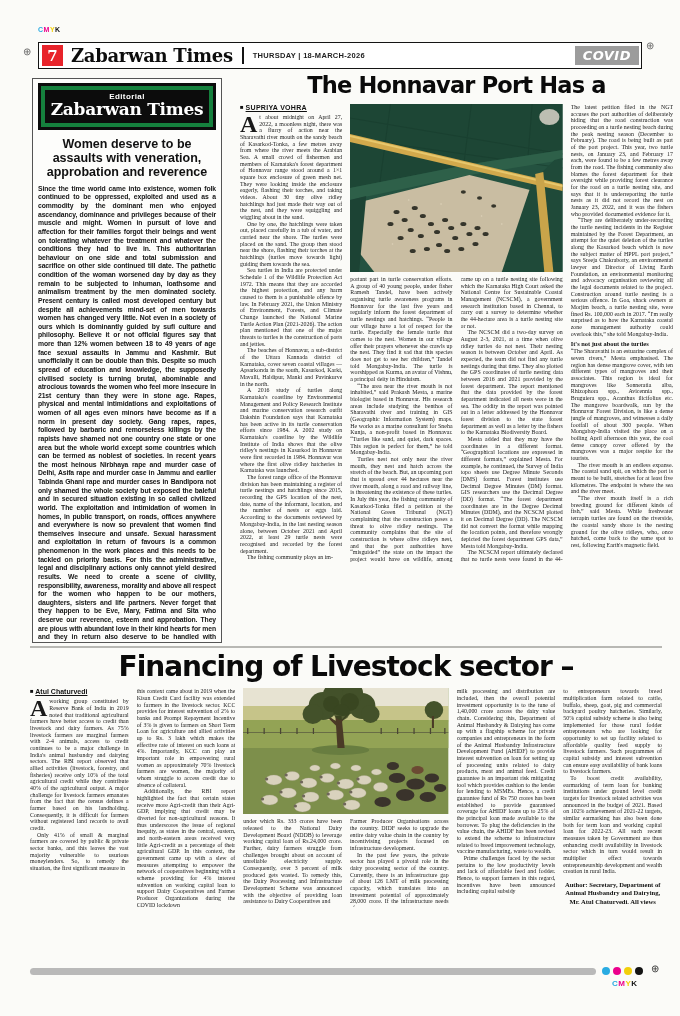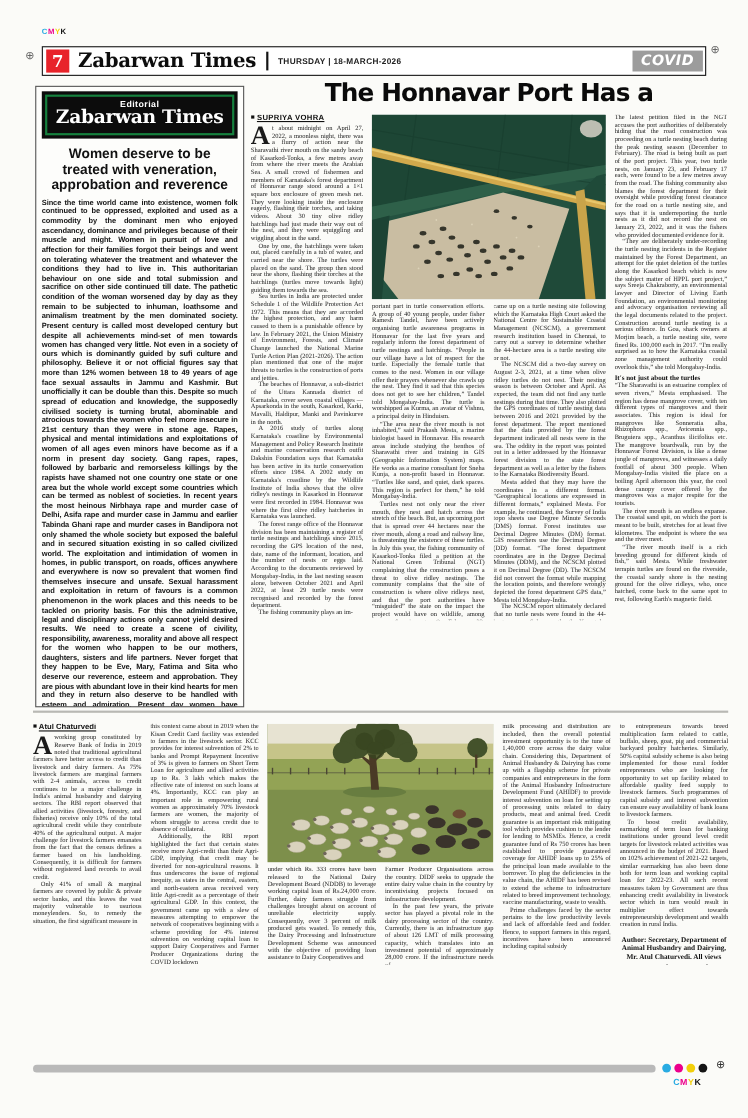--- a/index.html
+++ b/index.html
@@ -21,39 +21,39 @@
   .pageno{width:21px;height:21px;margin-left:3px;background:#e8232a;color:#fff;font-family:"DejaVu Serif",serif;font-weight:bold;font-size:15px;display:flex;align-items:center;justify-content:center;}
   .masthead{font-family:"DejaVu Serif",serif;font-weight:bold;font-size:18px;margin-left:8px;letter-spacing:-.3px;color:#0d0d0d;}
   .mast-div{width:2px;height:17px;background:#141414;margin:0 9px;}
   .dateline{font-size:7.5px;font-weight:bold;letter-spacing:.3px;color:#222;}
   .mb-spacer{flex:1;}
   .edit-badge{background:#9c9c9c;color:#fff;font-weight:900;font-style:italic;font-size:13px;font-family:"DejaVu Sans",sans-serif;padding:2px 8px;margin-right:2px;letter-spacing:.5px;}
 
   
   .editorial{position:absolute;left:32px;top:78px;width:190px;height:565px;border:1px solid #555;background:#fdfdfb;box-sizing:border-box;padding:4px 5px;overflow:hidden;}
   .ed-brand{background:#0c0c0c;padding:3px;}
-  .ed-brand-inner{border:2px solid #15803d;padding:2px 3px 4px;text-align:center;}
+  .ed-brand-inner{border:4px solid #15803d;padding:2px 3px 4px;text-align:center;}
   .ed-kicker{color:#fff;font-size:8px;font-weight:bold;letter-spacing:.4px;}
   .ed-title{color:#fff;font-family:"DejaVu Serif",serif;font-weight:bold;font-size:17px;letter-spacing:-.3px;line-height:1.05;}
   .ed-head{font-size:12.5px;font-weight:900;text-align:center;line-height:1.12;margin:7px 2px 6px;font-family:"Liberation Sans",sans-serif;}
   .ed-body{font-size:6.8px;font-weight:bold;line-height:1.27;text-align:justify;letter-spacing:-.1px;color:#151515;}
 
   
   .byline{font-size:7px;font-weight:bold;margin-bottom:3px;}
   .byline .bull{font-size:6px;vertical-align:1px;}
   .byname{text-decoration:underline;letter-spacing:.3px;}
   .paras p{margin:0;font-family:"Liberation Serif",serif;font-size:5.9px;line-height:1.13;text-align:justify;color:#1a1a1a;}
   .paras p + p{text-indent:7px;}
   .dropcap p:first-child::first-letter{float:left;font-size:24px;line-height:19px;padding:1px 2px 0 0;font-weight:bold;font-family:"Liberation Serif",serif;}
   .col{overflow:hidden;}
   .subhead{font-family:"Liberation Serif",serif;font-weight:bold;font-size:6.4px;margin:3px 0 1px;}
   .author{font-family:"Liberation Serif",serif;font-weight:bold;font-size:6.6px;text-align:center;margin-top:6px;line-height:1.25;}
 
   
-  .honnavar{position:absolute;left:228px;top:74px;width:433px;}
+  .honnavar{position:absolute;left:240px;top:74px;width:433px;}
   .hon-head{margin:0 0 6px;text-align:center;font-family:"DejaVu Sans",sans-serif;font-weight:900;font-size:22.5px;line-height:1.06;letter-spacing:-.8px;color:#0a0a0a;}
   .hon-grid{display:grid;grid-template-columns:repeat(4,1fr);grid-template-rows:168px auto;column-gap:8px;row-gap:4px;height:460px;overflow:hidden;}
   .hg-c1{grid-column:1;grid-row:1/3;}
   .hg-img{grid-column:2/4;grid-row:1;}
   .hg-c2{grid-column:2;grid-row:2;}
   .hg-c3{grid-column:3;grid-row:2;}
   .hg-c4{grid-column:4;grid-row:1/3;}
   .photo svg{display:block;width:100%;height:100%;}
 
   .rule-mid{position:absolute;left:30px;top:646px;width:632px;height:2px;background:#b8b8b4;}
@@ -95,21 +95,21 @@
     <div class="edit-badge">COVID</div>
   </header>
 
   <section class="editorial">
     <div class="ed-brand">
       <div class="ed-brand-inner">
         <div class="ed-kicker">Editorial</div>
         <div class="ed-title">Zabarwan Times</div>
       </div>
     </div>
-    <h2 class="ed-head">Women deserve to be treated with veneration, approbation and reverence</h2>
+    <h2 class="ed-head">Women deserve to be assaults with veneration, approbation and reverence</h2>
     <div class="ed-body">Since the time world came into existence, women folk continued to be oppressed, exploited and used as a commodity by the dominant men who enjoyed ascendancy, dominance and privileges because of their muscle and might. Women in pursuit of love and affection for their families forgot their beings and went on tolerating whatever the treatment and whatever the conditions they had to live in. This authoritarian behaviour on one side and total submission and sacrifice on other side continued till date. The pathetic condition of the woman worsened day by day as they remain to be subjected to inhuman, loathsome and animalism treatment by the men dominated society. Present century is called most developed century but despite all achievements mind-set of men towards women has changed very little. Not even in a society of ours which is dominantly guided by sufi culture and philosophy. Believe it or not official figures say that more than 12% women between 18 to 49 years of age face sexual assaults in Jammu and Kashmir. But unofficially it can be double than this. Despite so much spread of education and knowledge, the supposedly civilised society is turning brutal, abominable and atrocious towards the women who feel more insecure in 21st century than they were in stone age. Rapes, physical and mental intimidations and exploitations of women of all ages even minors have become as if a norm in present day society. Gang rapes, rapes, followed by barbaric and remorseless killings by the rapists have shamed not one country one state or one area but the whole world except some countries which can be termed as noblest of societies. In recent years the most heinous Nirbhaya rape and murder case of Delhi, Asifa rape and murder case in Jammu and earlier Tabinda Ghani rape and murder cases in Bandipora not only shamed the whole society but exposed the baleful and in secured situation existing in so called civilized world. The exploitation and intimidation of women in homes, in public transport, on roads, offices anywhere and everywhere is now so prevalent that women find themselves insecure and unsafe. Sexual harassment and exploitation in return of favours is a common phenomenon in the work places and this needs to be tackled on priority basis. For this the administrative, legal and disciplinary actions only cannot yield desired results. We need to create a scene of civility, responsibility, awareness, morality and above all respect for the women who happen to be our mothers, daughters, sisters and life partners. Never forget that they happen to be Eve, Mary, Fatima and Sita who deserve our reverence, esteem and approbation. They are pious with abundant love in their kind hearts for men and they in return also deserve to be handled with esteem and admiration. Present day women have proved their worth in every field of life. They are changing the world but what needs to be changed and done away with is man chauvinism, dogmatic and imperious behaviour of men and their bullheadedness.</div>
   </section>
 
   <section class="honnavar">
     <h1 class="hon-head">
       <div>The Honnavar Port Has a</div>
     </h1>
     <div class="hon-grid">
       <div class="col hg-c1">
         <div class="byline"><span class="bull">■</span> <span class="byname">SUPRIYA VOHRA</span></div>
@@ -196,20 +196,21 @@
             <p>“The river mouth itself is a rich breeding ground for different kinds of fish,” said Mesta. While freshwater terrapin turtles are found on the riverside, the coastal sandy shore is the nesting ground for the olive ridleys, who, once hatched, come back to the same spot to rest, following Earth's magnetic field.</p>
           </div>
       </div>
     </div>
   </section>
 
   <div class="rule-mid"></div>
 
   <section class="livestock">
     <h1 class="live-head">
+      <div>Financing of Livestock sector –</div>
     </h1>
     <div class="live-grid">
       <div class="col lg-c1">
         <div class="byline"><span class="bull">■</span> <span class="byname2">Atul Chaturvedi</span></div>
         <div class="paras dropcap">
             <p>A working group constituted by Reserve Bank of India in 2019 noted that traditional agricultural farmers have better access to credit than livestock and dairy farmers. As 75% livestock farmers are marginal farmers with 2-4 animals, access to credit continues to be a major challenge in India's animal husbandry and dairying sectors. The RBI report observed that allied activities (livestock, forestry, and fisheries) receive only 10% of the total agricultural credit while they contribute 40% of the agricultural output. A major challenge for livestock farmers emanates from the fact that the census defines a farmer based on his landholding. Consequently, it is difficult for farmers without registered land records to avail credit.</p>
             <p>Only 41% of small &amp; marginal farmers are covered by public &amp; private sector banks, and this leaves the vast majority vulnerable to usurious moneylenders. So, to remedy the situation, the first significant measure in</p>
           </div>
       </div>
       <div class="col lg-c2 paras">

